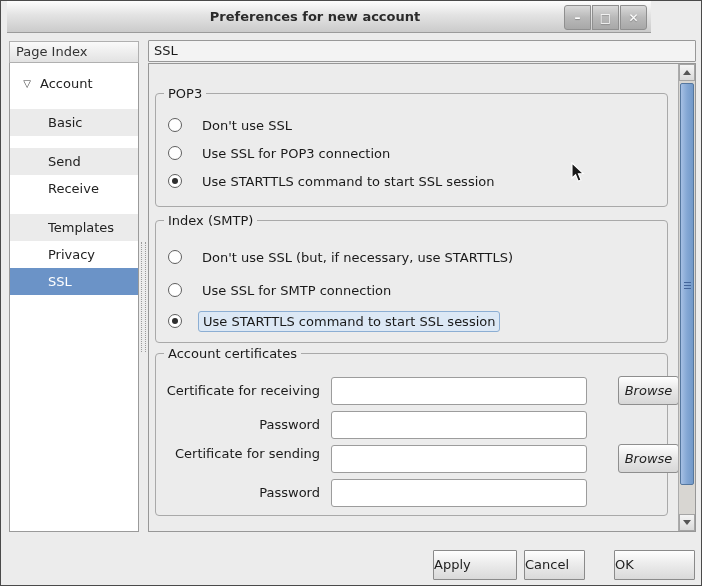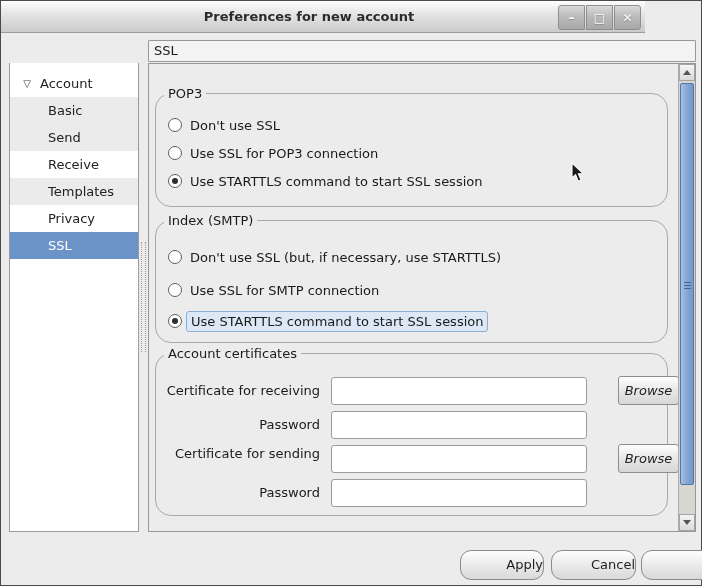--- a/index.html
+++ b/index.html
@@ -4,21 +4,21 @@
 <style>
   html,body{margin:0;padding:0;}
   body{
     width:702px;height:586px;position:relative;overflow:hidden;
     font-family:"DejaVu Sans","Liberation Sans",sans-serif;
     font-size:13px;color:#1a1a1a;background:#ececec;
   }
   .window{position:absolute;inset:0;border:1px solid #4a4a4a;box-sizing:border-box;background:#ececec;}
   
   .titlebar{
-    position:absolute;left:0;top:0;width:644px;height:32px;
+    position:absolute;left:6px;top:0;width:644px;height:32px;
     background:linear-gradient(#fdfdfd,#e3e3e3 45%,#cbcbcb);
     border-bottom:1px solid #9b9b9b;box-sizing:border-box;
   }
   .title{
     position:absolute;left:0;top:0;width:616px;height:32px;line-height:32px;
     text-align:center;font-weight:bold;color:#2b2b2b;
   }
   .winbtns{position:absolute;right:4px;top:4px;display:flex;}
   .winbtn{
     width:27px;height:25px;margin-left:1px;
@@ -35,21 +35,21 @@
     position:absolute;left:8px;top:40px;width:130px;height:22px;box-sizing:border-box;
     background:linear-gradient(#fafafa,#e2e2e2);
     border:1px solid #b0b0b0;
     line-height:20px;padding-left:6px;color:#333;
   }
   .sidebar{
     position:absolute;left:8px;top:62px;width:130px;height:469px;box-sizing:border-box;
     background:#ffffff;border:1px solid #9a9a9a;border-top:none;overflow:hidden;
   }
   .srow{height:27px;line-height:27px;padding-left:38px;color:#222;}
-  .srow.alt{background:#ebebeb;}
+  .srow.alt{background:#ebebeb;margin-top:12px;}
   .srow.selected{background:#6b93c7;color:#ffffff;}
   .srow.root{padding-left:30px;position:relative;}
   .expander{
     position:absolute;left:8px;top:0;width:18px;height:27px;line-height:27px;
     font-size:10px;color:#3a3a3a;text-align:center;
   }
   .paned-handle{
     position:absolute;left:140px;top:241px;width:3px;height:110px;
     border-left:1px dotted #9a9a9a;border-right:1px dotted #9a9a9a;
   }
@@ -59,26 +59,26 @@
     background:#f3f3f3;border:1px solid #989898;border-radius:1px;
     line-height:20px;padding-left:5px;
   }
   .scroll-area{
     position:absolute;left:147px;top:62px;width:548px;height:469px;box-sizing:border-box;
     border:1px solid #979797;background:#ececec;overflow:hidden;
   }
   .scroll-content{position:absolute;left:0;top:0;width:529px;height:467px;overflow:hidden;}
   .groupbox{
     position:absolute;box-sizing:border-box;
-    border:1px solid #a9a9a9;border-radius:16px;
+    border:1px solid #a9a9a9;border-radius:4px;
   }
   .legend{
     position:absolute;top:-9px;left:8px;background:#ececec;padding:0 4px;line-height:17px;
   }
-  .radio-row{position:absolute;left:12px;height:22px;display:flex;align-items:center;}
+  .radio-row{position:absolute;left:12px;height:22px;display:flex;align-items:center;gap:12px;}
   .radio{
     width:14px;height:14px;border:1px solid #5f5f5f;border-radius:50%;
     background:#ffffff;box-sizing:border-box;margin-right:8px;flex:none;
     display:flex;align-items:center;justify-content:center;
   }
   .radio .dot{width:6px;height:6px;border-radius:50%;background:#2e2e2e;}
   .radio-label{white-space:nowrap;}
   .radio-label.focused{
     background:#dce8f5;border:1px solid #8caed3;border-radius:3px;
     padding:2px 4px;margin-left:-4px;
@@ -114,22 +114,22 @@
     position:absolute;left:1px;top:19px;width:14px;height:402px;box-sizing:border-box;
     background:linear-gradient(to right,#a6c0e4,#84a7d4 50%,#7299c9);
     border:1px solid #55779f;border-radius:2px;
   }
   .grip{position:absolute;left:3px;top:198px;width:7px;}
   .grip div{height:1px;background:#44659a;margin-bottom:2px;}
   
   .action-btn{
     position:absolute;top:549px;height:30px;box-sizing:border-box;
     background:linear-gradient(#ffffff,#eeeeee 40%,#d9d9d9);
-    border:1px solid #8a8a8a;border-radius:11px;
-    text-align:right;color:#1e1e1e;font-size:13px;line-height:28px;margin-left:27px;
+    border:1px solid #8a8a8a;border-radius:1px;
+    text-align:left;color:#1e1e1e;font-size:13px;line-height:28px;
   }
   .cursor{position:absolute;left:570px;top:161px;width:14px;height:21px;}
 </style>
 </head>
 <body>
 
 <div class="window">
 
   <div class="titlebar">
     <div class="title">Preferences for new account</div>
@@ -139,20 +139,21 @@
       </div>
       <div class="winbtn">
         <span class="glyph">□</span>
       </div>
       <div class="winbtn last">
         <span class="glyph">✕</span>
       </div>
     </div>
   </div>
 
+  <div class="pi-header">Page Index</div>
   <div class="sidebar">
     <div style="height:7px;"></div>
     <div class="srow root">
       <span class="expander">▽</span>
       <span>Account</span>
     </div>
     <div class="srow alt"><span>Basic</span></div>
     <div class="srow alt"><span>Send</span></div>
     <div class="srow"><span>Receive</span></div>
     <div class="srow alt"><span>Templates</span></div>
@@ -229,20 +230,20 @@
             <div></div>
           </div>
       </div>
       <div class="sb-btn down">
           <span class="tri-down"></span>
         </div>
     </div>
   </div>
 
   <div class="action-btn" style="left:432px;width:84px;">Apply</div>
-  <div class="action-btn" style="left:523px;width:85px;">Cancel</div>
+  <div class="action-btn" style="left:523px;width:61px;">Cancel</div>
   <div class="action-btn" style="left:613px;width:81px;">OK</div>
 
   <svg class="cursor" viewBox="0 0 14 21">
     <path d="M1,1 L1,16 L4.6,12.8 L7.2,19.2 L10,18 L7.4,11.8 L12.3,11.6 Z" fill="#1a1a1a" stroke="#ffffff" stroke-width="1.1"></path>
   </svg>
 
 </div>
 
 </body></html>

